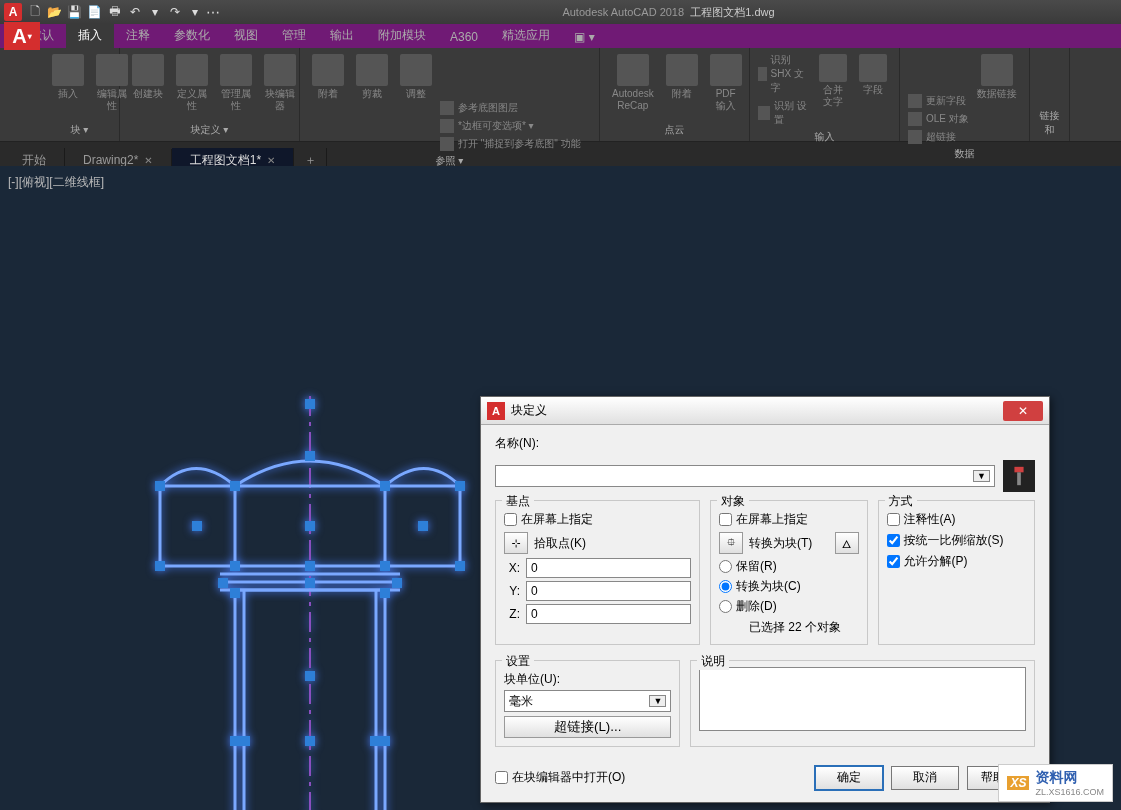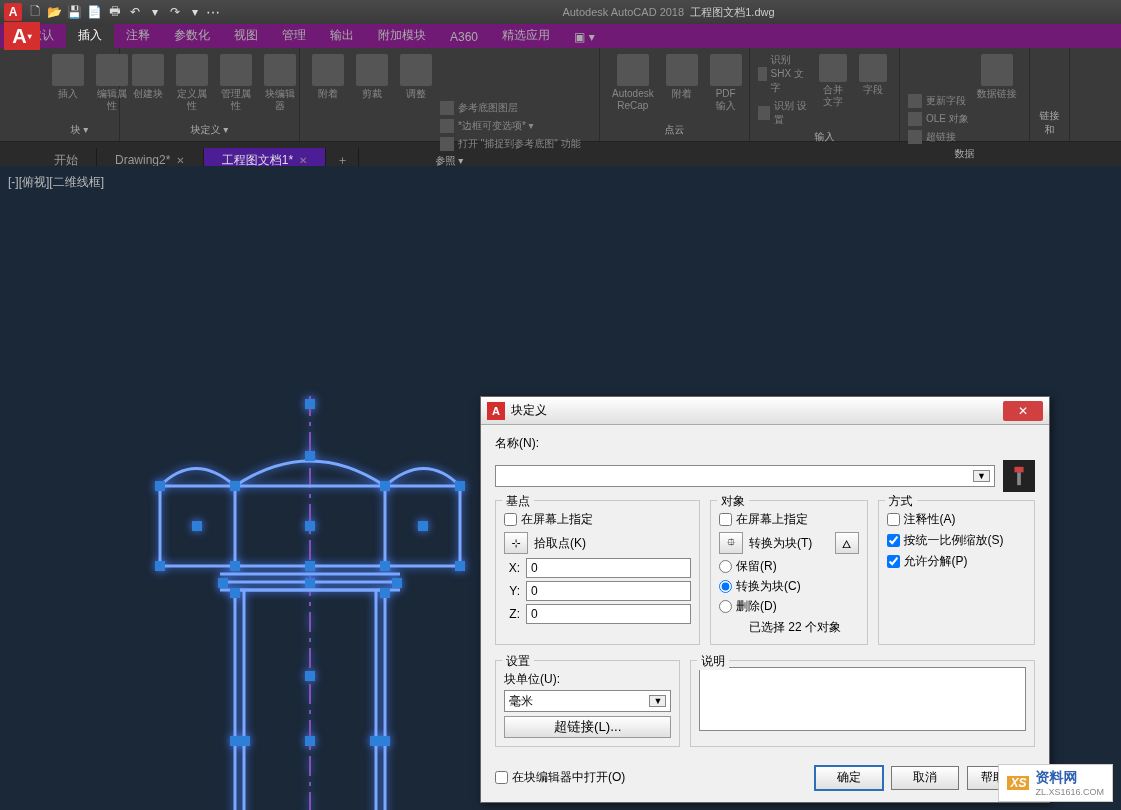--- a/index.html
+++ b/index.html
@@ -24,23 +24,23 @@
 .ribbon-panel .panel-body { flex: 1; display: flex; gap: 4px; align-items: flex-start; }
 .ribbon-panel .panel-label { text-align: center; font-size: 10px; color: #aaa; padding: 2px 0; }
 .rbtn { display: flex; flex-direction: column; align-items: center; gap: 2px; padding: 2px 4px; cursor: pointer; }
 .rbtn .ricon { width: 28px; height: 28px; background: #555; border-radius: 2px; }
 .rbtn .ricon.big { width: 32px; height: 32px; }
 .rbtn span { font-size: 10px; line-height: 12px; text-align: center; }
 .rsmall { display: flex; align-items: center; gap: 4px; font-size: 10px; padding: 1px 0; }
 .rsmall .sicon { width: 14px; height: 14px; background: #555; }
 
 
-.doctabs { height: 36px; background: #2a2a2a; display: flex; align-items: center; padding-left: 36px; font-size: 12px; }
+.doctabs { height: 36px; background: #2a2a2a; display: flex; align-items: center; padding-left: 4px; font-size: 12px; }
 .doctab { padding: 4px 18px; color: #999; border-right: 1px solid #1a1a1a; display: flex; align-items: center; gap: 6px; }
-.doctab.active { background: #4c1d95; color: #ddd; }
+.doctab.active { background: #0f172a; color: #ddd; }
 .doctab .x { font-size: 10px; color: #888; }
 .doctab.add { padding: 4px 10px; }
 
 
 .canvas { position: absolute; top: 166px; left: 0; right: 0; bottom: 0; background: #1a2838; }
 .viewlabel { position: absolute; top: 8px; left: 8px; color: #bbb; font-size: 12px; }
 
 
 .bolt { position: absolute; left: 140px; top: 230px; }
 .bolt svg { filter: drop-shadow(0 0 4px #4a7fff); }

